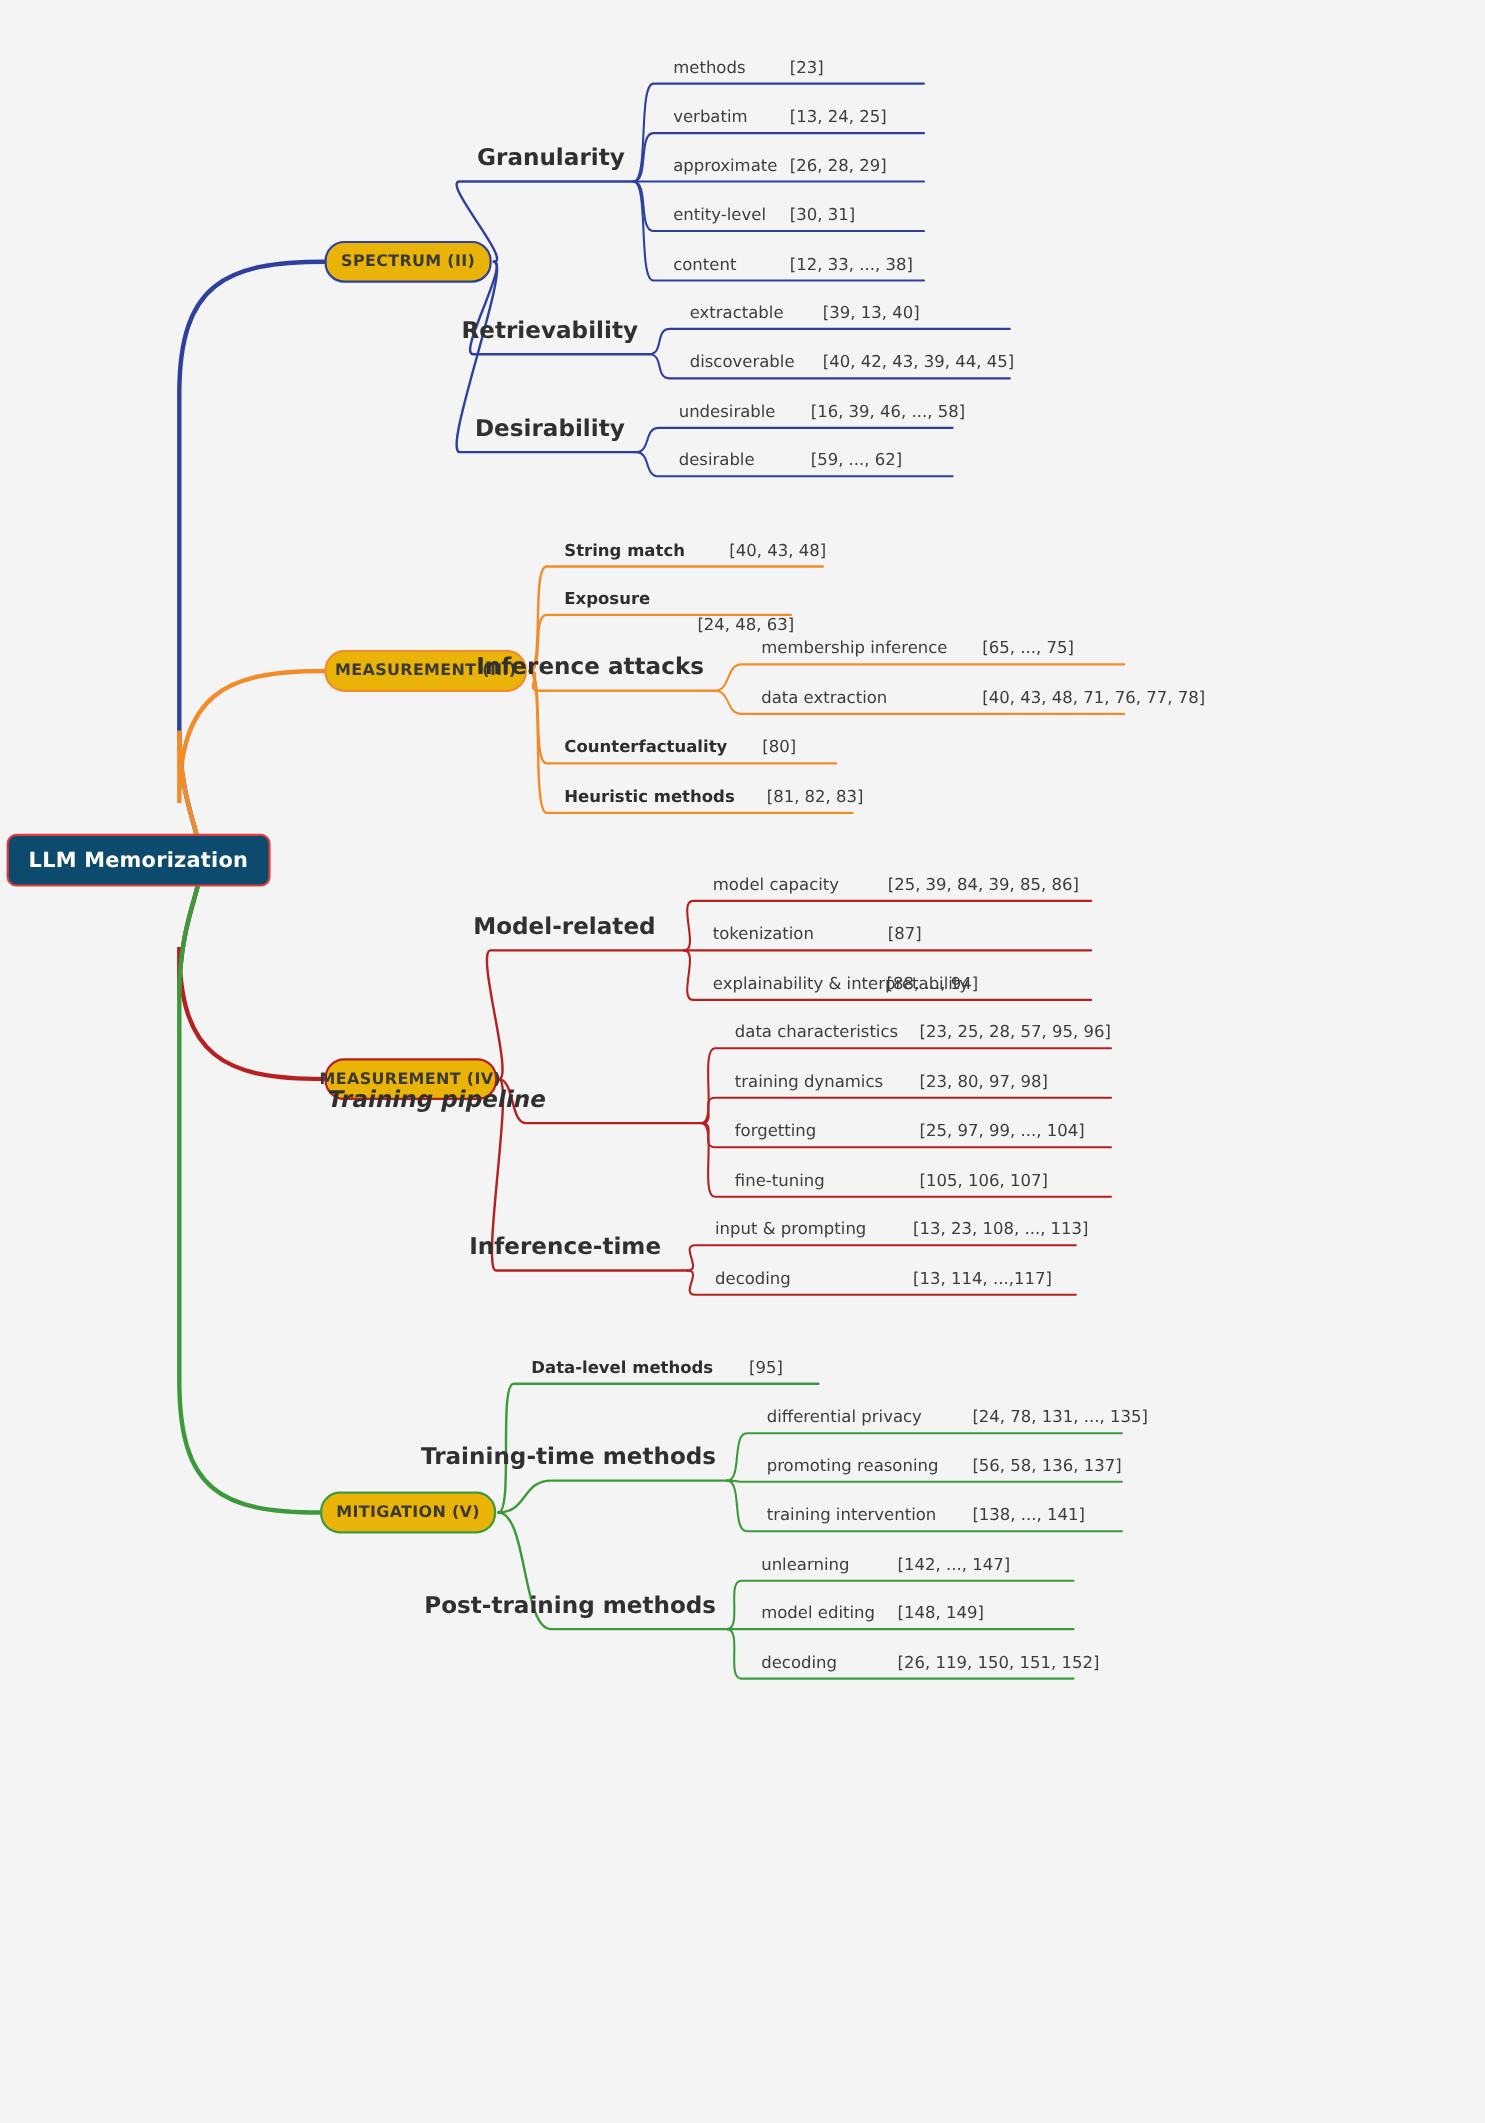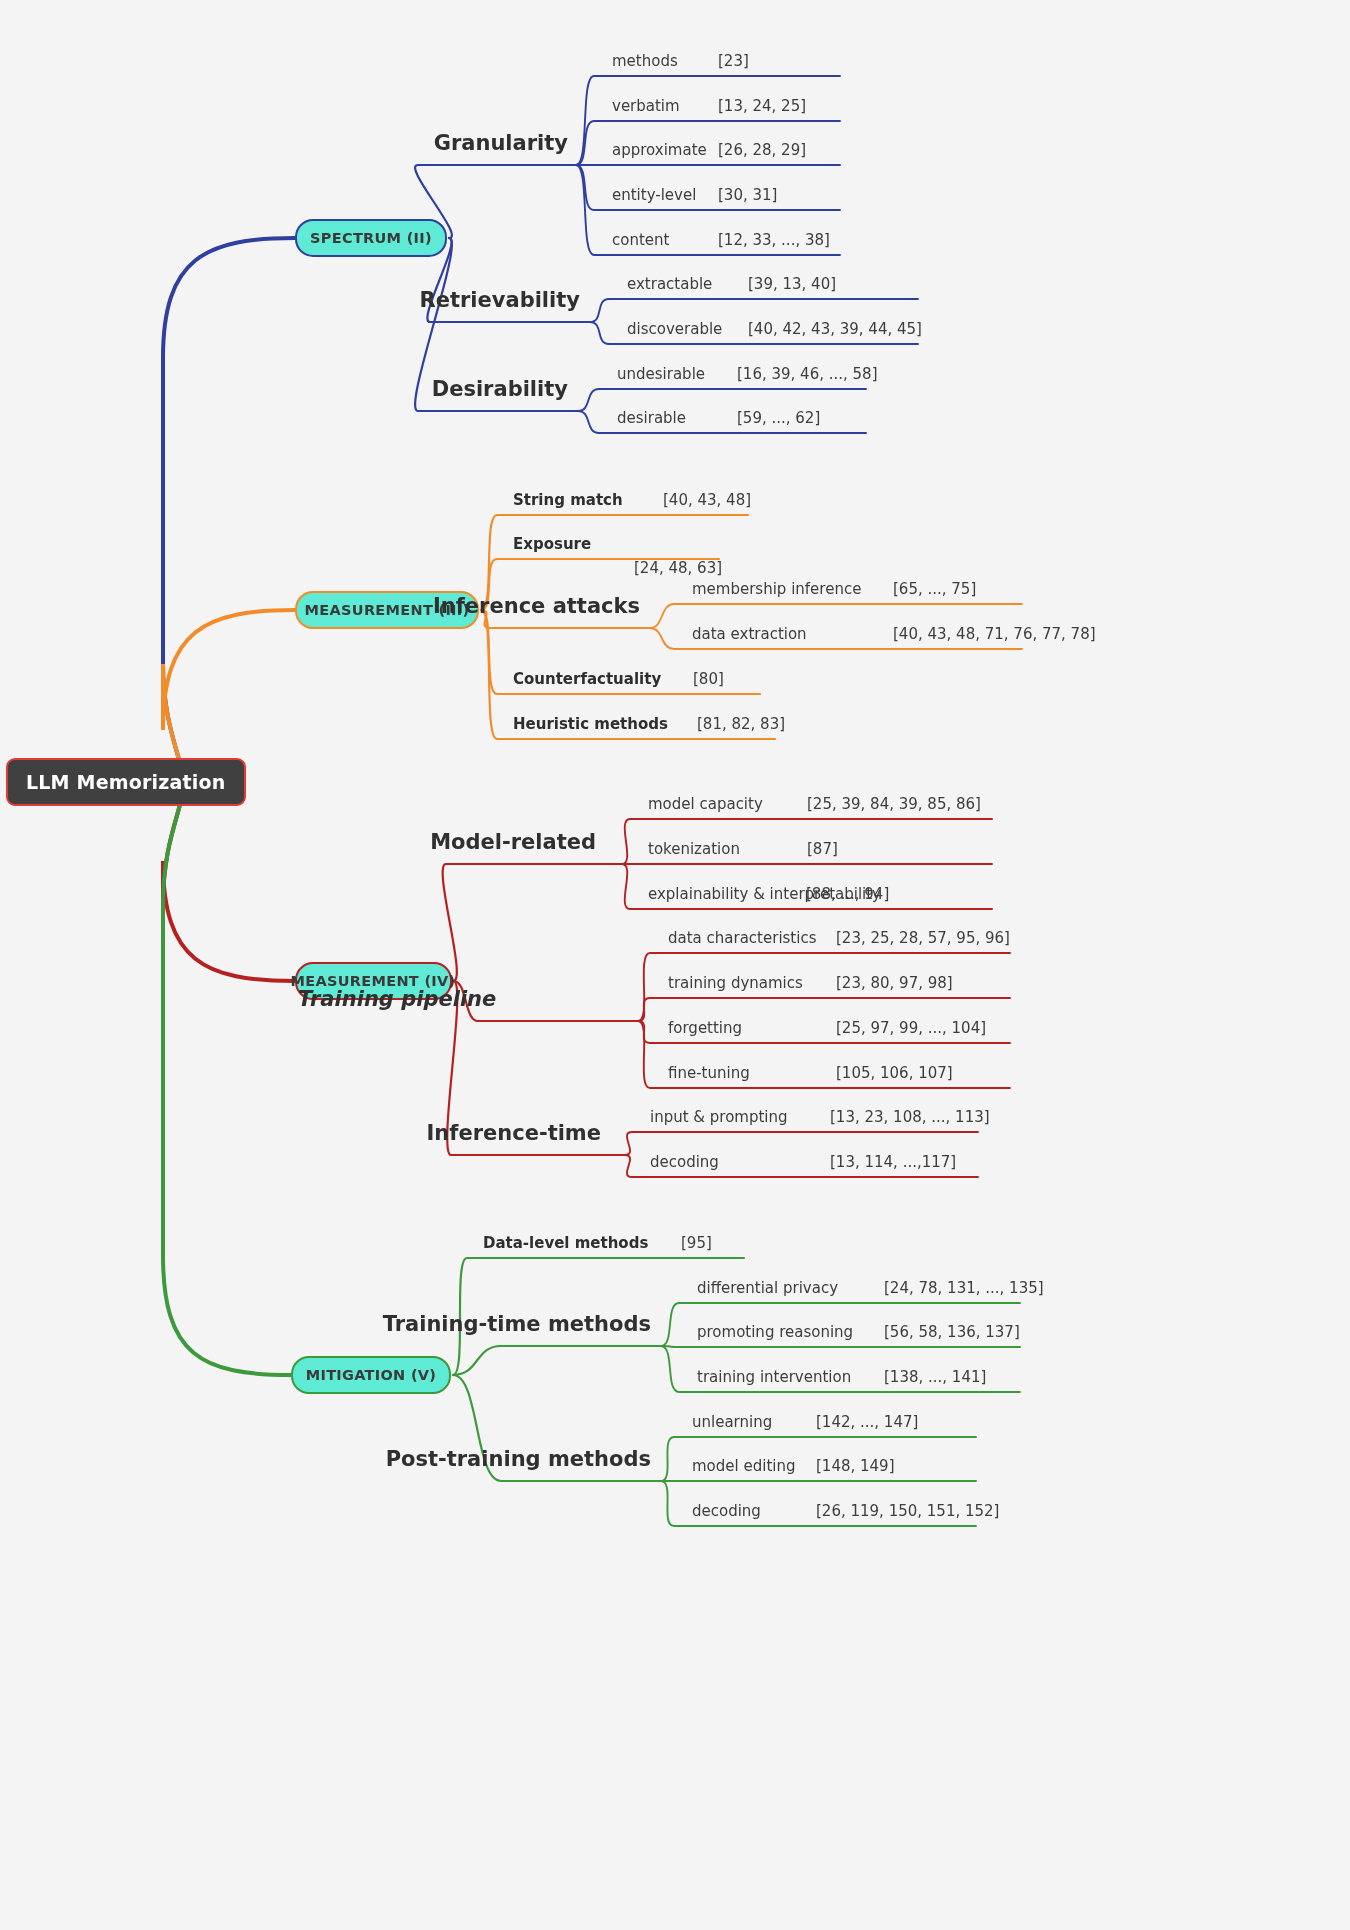--- a/index.html
+++ b/index.html
@@ -24,35 +24,35 @@
   
   .node {
     position: absolute;
     white-space: nowrap;
   }
   
   .root-node {
     display: flex;
     align-items: center;
     justify-content: center;
-    background: #404040;
+    background: #0c4a6e;
     border: 2px solid #e03b38;
     border-radius: 9px;
     color: #ffffff;
     font-weight: bold;
     font-size: 19px;
     padding: 11px 18px;
     letter-spacing: 0.2px;
   }
   
   .sec-node {
     display: flex;
     align-items: center;
     justify-content: center;
-    background: #5eead4;
+    background: #eab308;
     border-radius: 18px;
     border-width: 2.5px;
     border-style: solid;
     color: #3a3a3a;
     font-weight: bold;
     font-size: 14.5px;
     padding: 8px 16px;
     letter-spacing: 0.3px;
   }
   

